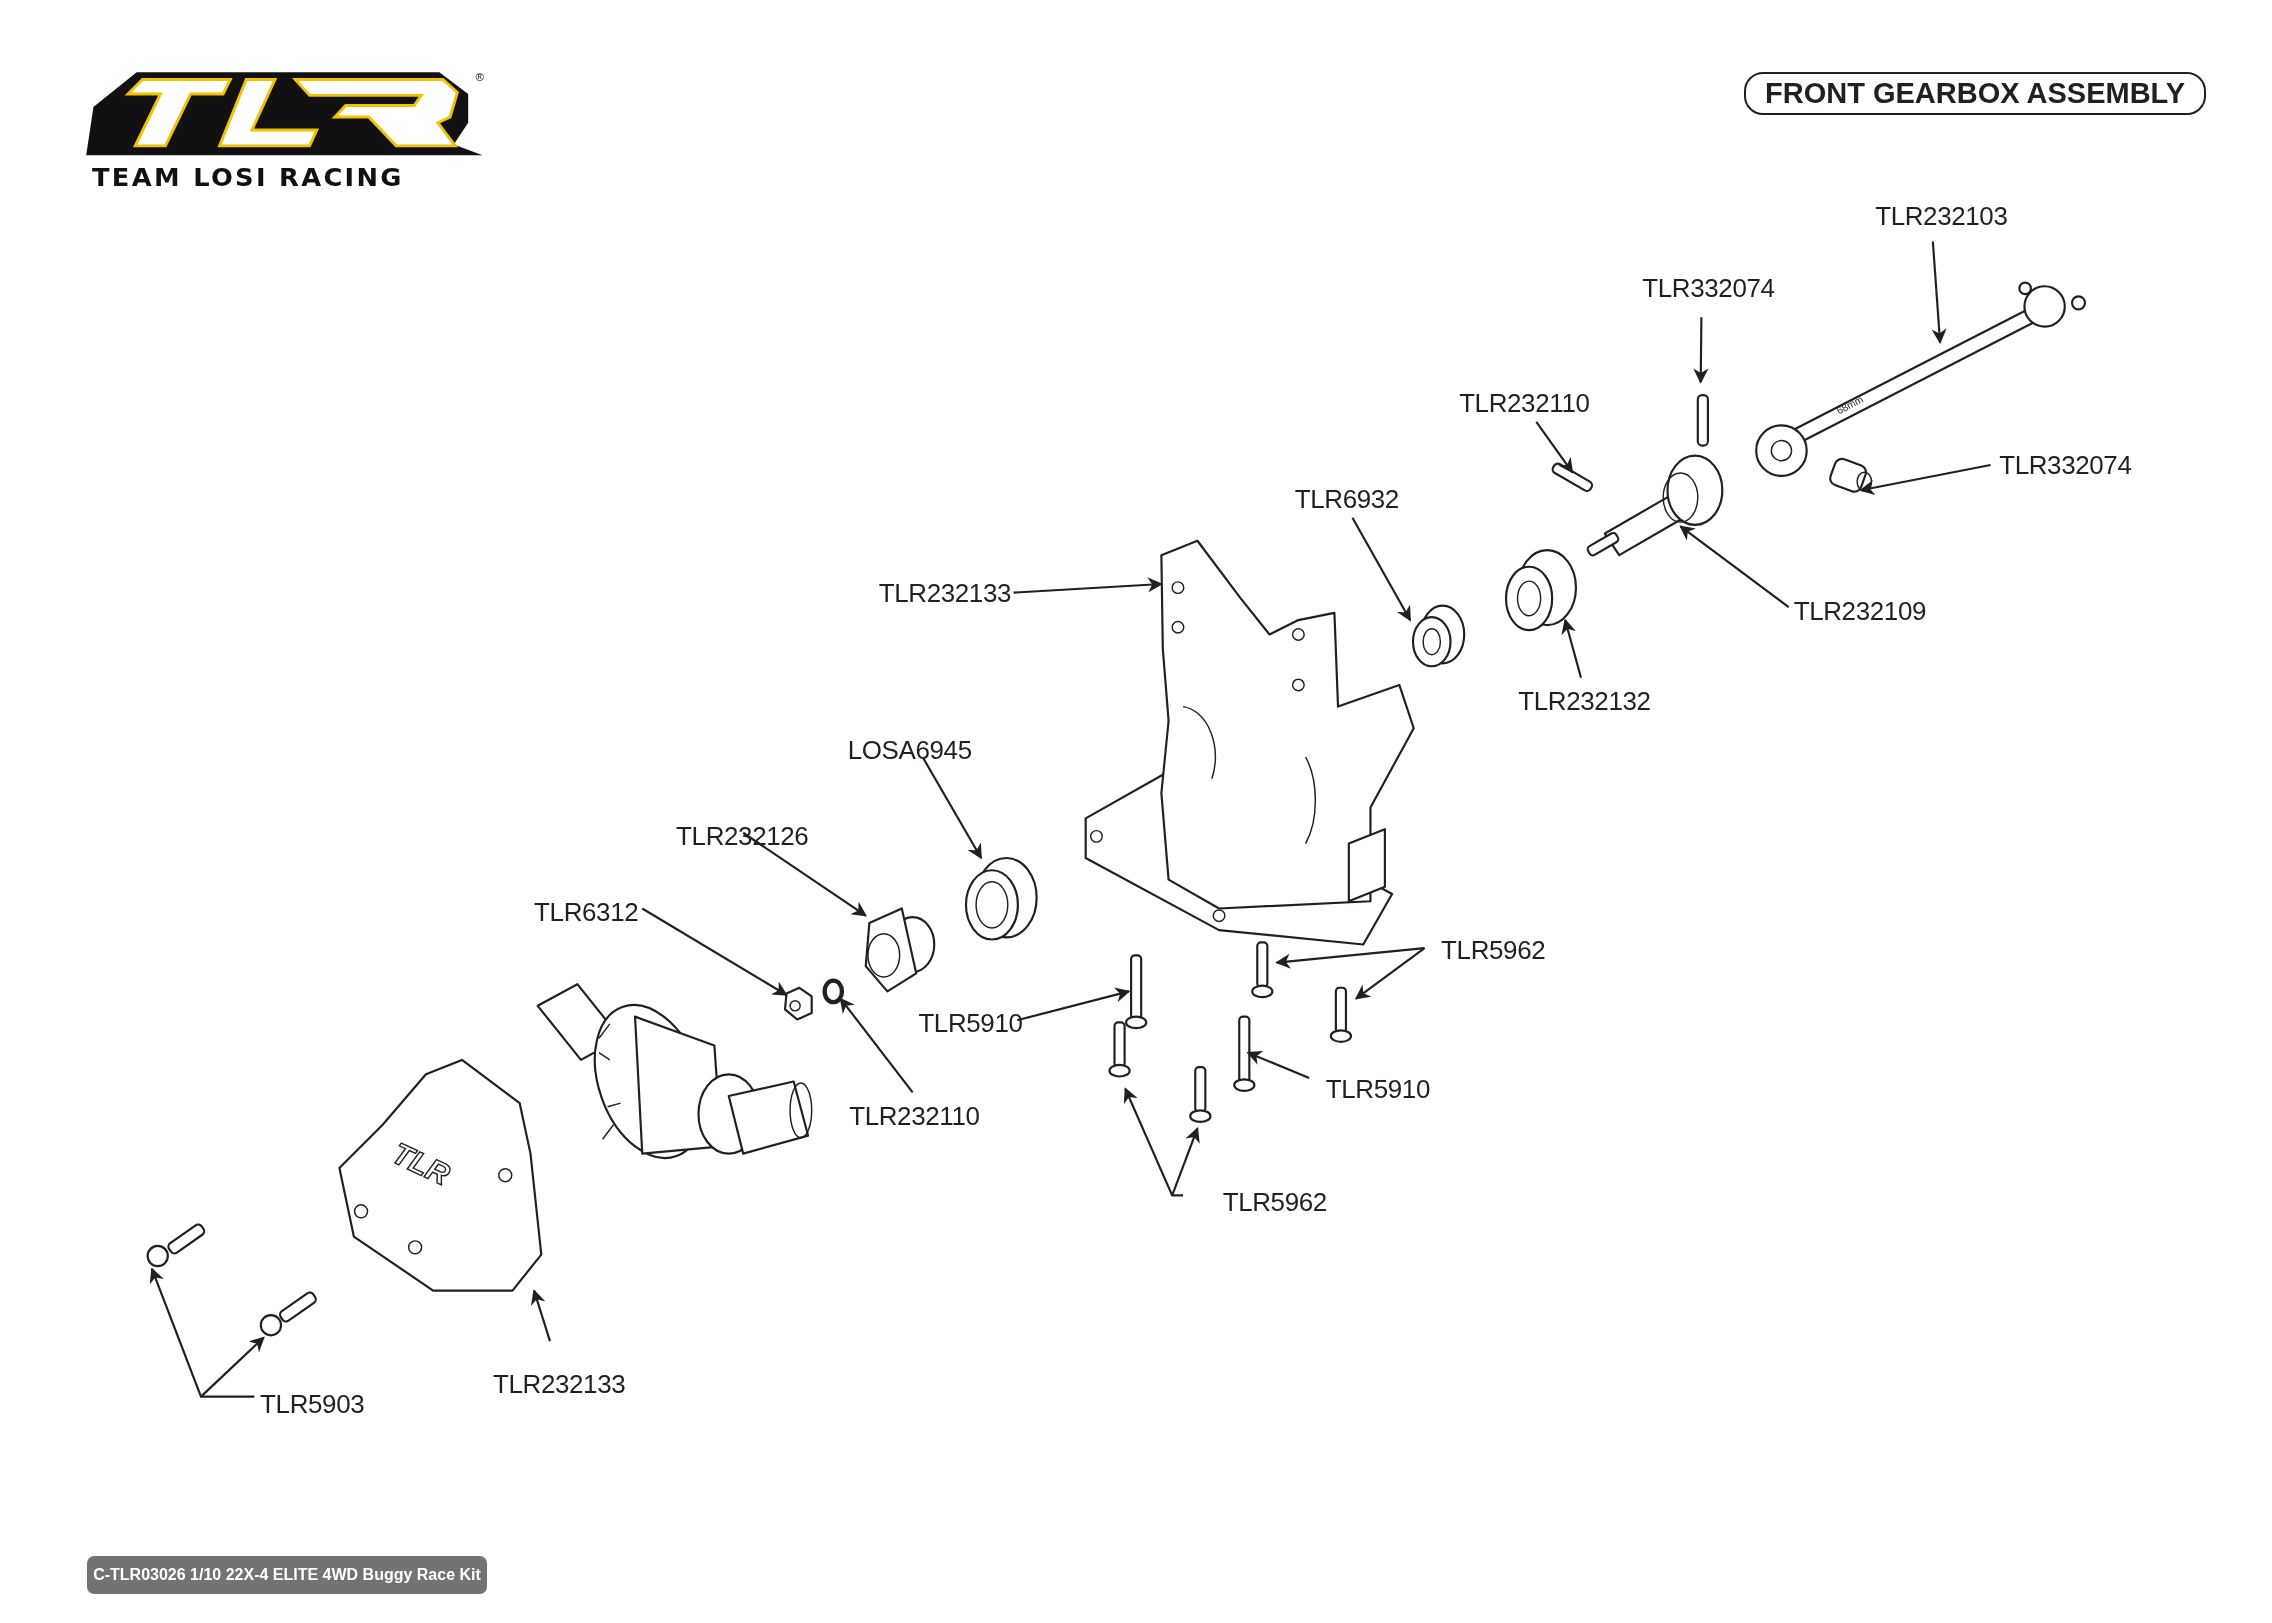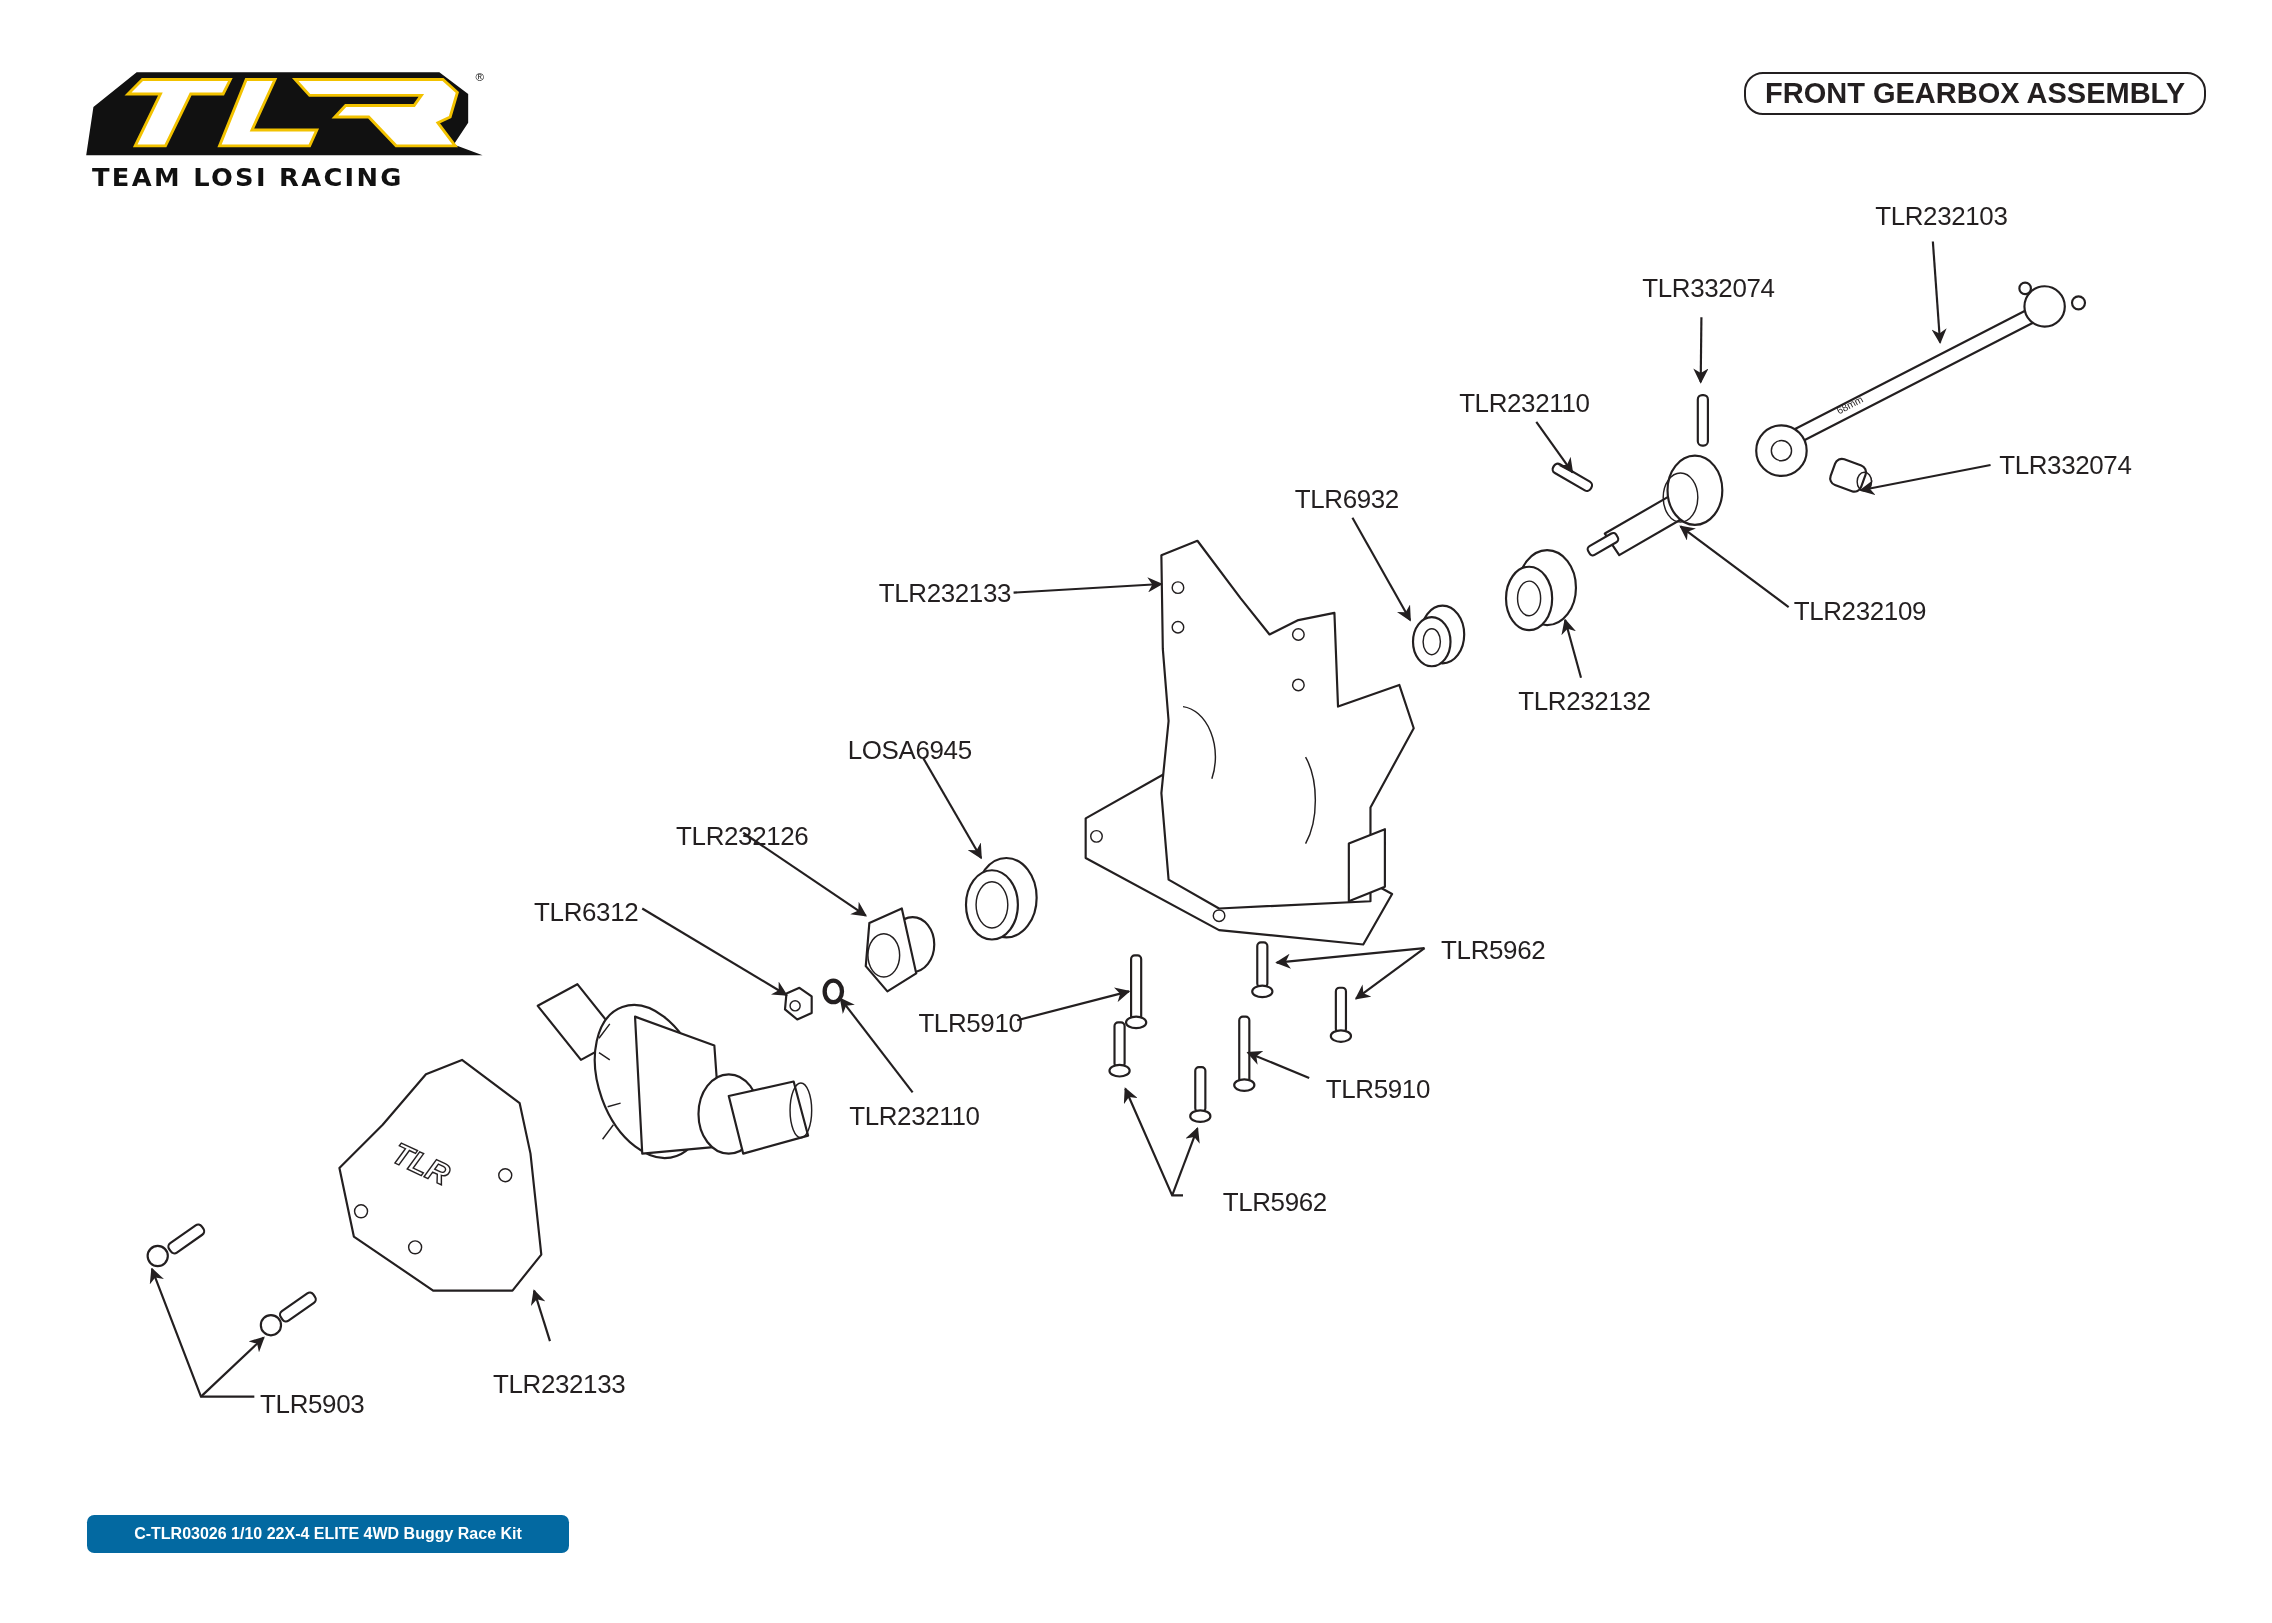--- a/index.html
+++ b/index.html
@@ -5,21 +5,21 @@
   html, body { margin:0; padding:0; background:#fff; }
   body { width:2273px; height:1623px; position:relative; overflow:hidden; font-family:"Liberation Sans", sans-serif; }
   #stage { position:absolute; left:0; top:0; width:2273px; height:1623px; }
   .callout { font-family:"Liberation Sans", sans-serif; font-size:36px; fill:#231f20; letter-spacing:-0.5px; }
   .part { fill:#fff; stroke:#231f20; stroke-width:3; stroke-linejoin:round; stroke-linecap:round; }
   .thin { fill:none; stroke:#231f20; stroke-width:2; }
   .leader { fill:none; stroke:#231f20; stroke-width:3; }
   .arrowhead { fill:#231f20; }
   #title-box { position:absolute; left:1744px; top:72px; width:462px; height:43px; border:2.2px solid #231f20; border-radius:19px; box-sizing:border-box; display:flex; align-items:center; justify-content:center; }
   #title-box span { font-weight:bold; font-size:29px; color:#231f20; letter-spacing:0; }
-  #footer-box { position:absolute; left:87px; top:1515px; width:482px; height:38px; background:#0369a1; border-radius:7.2px; display:flex; align-items:center; justify-content:center; }
+  #footer-box { position:absolute; left:87px; top:1556px; width:400px; height:38px; background:#737373; border-radius:7.2px; display:flex; align-items:center; justify-content:center; }
   #footer-box span { font-weight:bold; color:#fff; font-size:16px; }
   #logo { position:absolute; left:79px; top:65px; width:418px; height:130px; }
   #logo-sub { position:absolute; left:92px; top:163px; font-family:"DejaVu Sans", sans-serif; font-weight:bold; font-size:24.5px; letter-spacing:2.2px; color:#111; transform:scaleX(1.05); transform-origin:left; }
 </style>
 </head>
 <body>
 
 <svg id="logo" viewBox="0 0 580 180">
   <polygon points="20,58 80,10 500,10 540,40 540,80 520,110 560,125 10,125" fill="#111"></polygon>
   <g fill="#fff" stroke="#f2c200" stroke-width="4">

